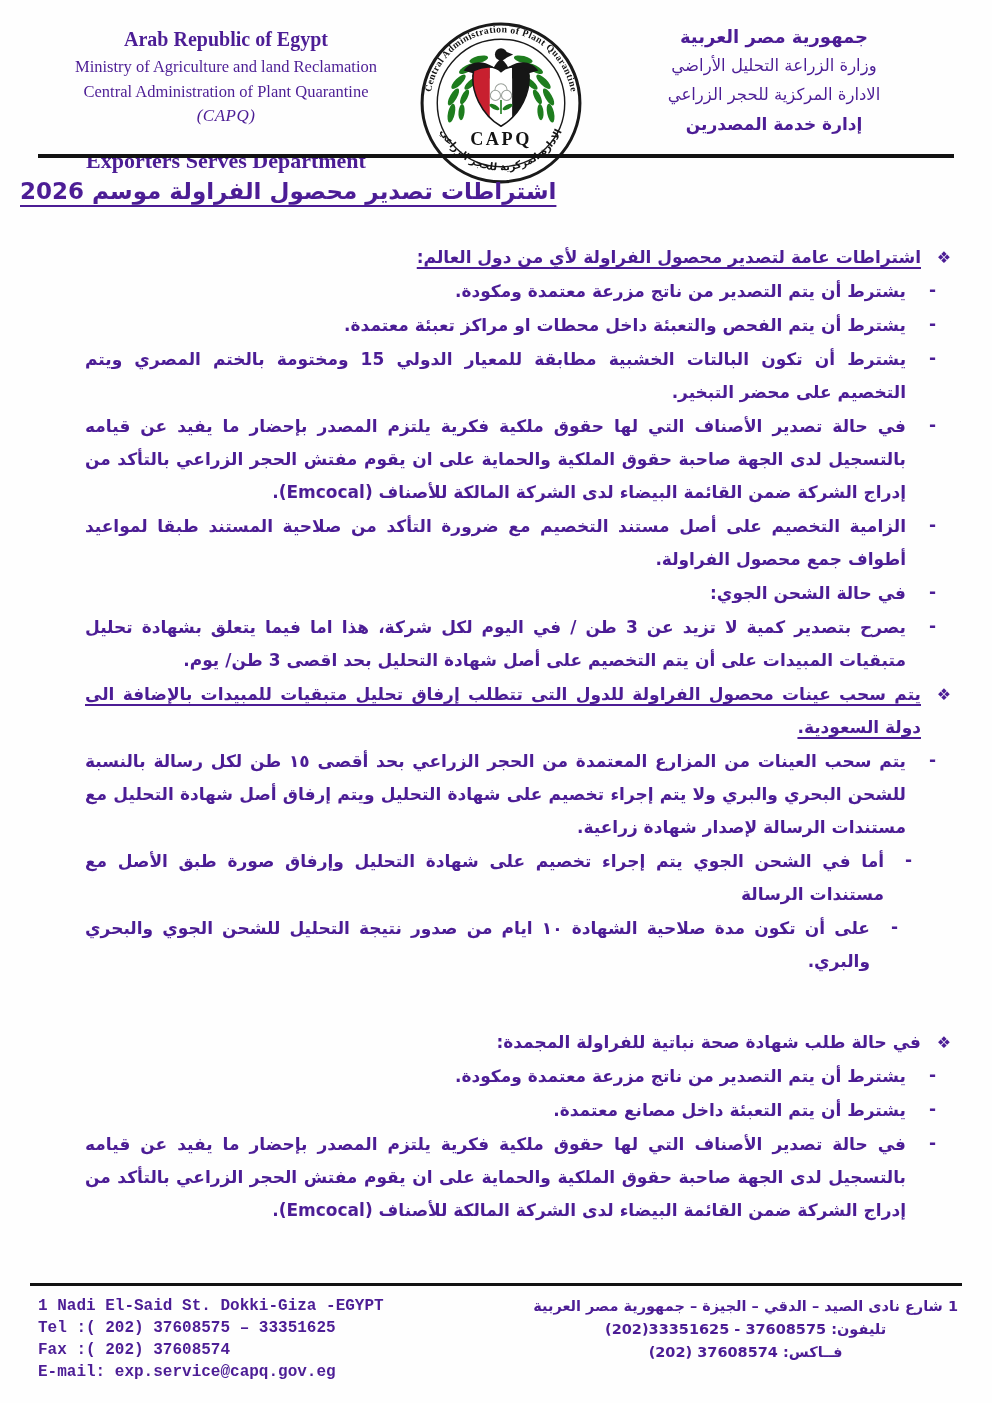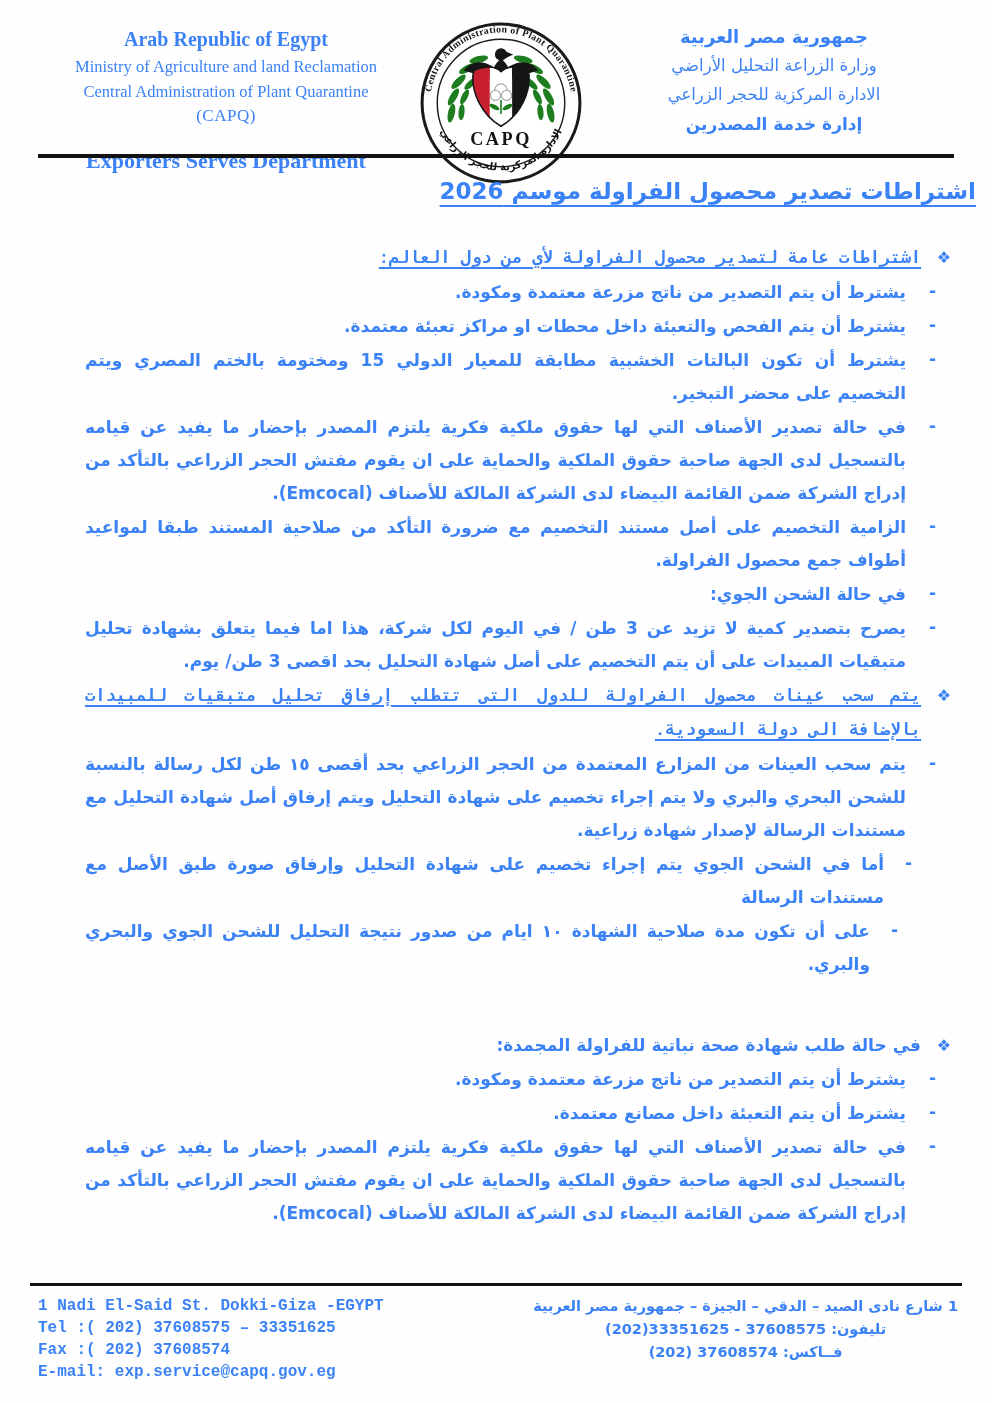--- a/index.html
+++ b/index.html
@@ -1,49 +1,49 @@
 <!DOCTYPE html>
 <html lang="ar"><head>
 <meta charset="utf-8">
 <style>
   html,body{margin:0;padding:0;background:#6b6b6b;}
   .page{
     position:relative;
     width:992px;height:1403px;
     margin:0 auto;
     background:#fefefe;
-    color:#3b82f6;
+    color:#4c1d95;
     font-family:"DejaVu Sans",sans-serif;
     overflow:hidden;
   }
   
   .hdr{position:absolute;top:20px;left:40px;right:34px;display:flex;}
   .hdr-en{width:372px;text-align:center;font-family:"Liberation Serif",serif;padding-top:8px;}
   .hdr-en .l1{font-size:20px;font-weight:bold;margin-bottom:6px;}
   .hdr-en .l2{font-size:16.5px;margin-bottom:5px;}
   .hdr-en .l3{font-size:16.5px;margin-bottom:4px;}
-  .hdr-en .l4{font-size:17px;margin-bottom:22px;letter-spacing:.5px;}
+  .hdr-en .l4{font-size:17px;margin-bottom:22px;letter-spacing:.5px;font-style:italic;}
   .hdr-en .l5{font-size:22px;font-weight:bold;margin-top:3px;}
   .logo-box{width:178px;flex:0 0 178px;display:flex;justify-content:center;}
   .hdr-ar{flex:1;text-align:center;direction:rtl;padding-top:6px;}
   .hdr-ar .l1{font-size:18px;font-weight:bold;margin-bottom:9px;}
   .hdr-ar .l2{font-size:16.5px;margin-bottom:10px;}
   .hdr-ar .l3{font-size:16.5px;margin-bottom:10px;}
   .hdr-ar .l4{font-size:17px;font-weight:bold;}
   .rule-top{position:absolute;top:154px;left:38px;right:38px;height:4px;background:#121212;}
   
-  .title{position:absolute;top:178px;left:0;right:16px;text-align:right;direction:rtl;
+  .title{position:absolute;top:178px;left:0;right:0;text-align:left;direction:rtl;
          font-size:23px;font-weight:bold;padding-left:20px;}
   .title .u{text-decoration:underline;text-underline-offset:6px;text-decoration-thickness:2px;}
   
   .main{position:absolute;top:240px;right:44px;left:85px;direction:rtl;
         font-size:17px;line-height:33px;font-weight:700;}
   .sec{position:relative;padding-right:27px;text-align:justify;margin:1px 0;}
   .sec .mark{position:absolute;right:-3px;top:0;font-size:16px;}
-  .u2{text-decoration:underline;text-underline-offset:4px;text-decoration-thickness:1.5px;font-family:Liberation Mono, monospace;}
+  .u2{text-decoration:underline;text-underline-offset:4px;text-decoration-thickness:1.5px;}
   .bullet{position:relative;padding-right:42px;text-align:justify;margin:1px 0;}
   .bullet .dash{position:absolute;right:12px;top:-1px;}
   .bullet.lv2{padding-right:64px;}
   .bullet.lv2 .dash{right:36px;}
   .bullet.lv3{padding-right:78px;}
   .bullet.lv3 .dash{right:50px;}
   .gap{height:46px;}
   
   .footer{position:absolute;top:1283px;left:30px;right:30px;border-top:3px solid #121212;
           padding-top:9px;display:flex;justify-content:space-between;align-items:flex-start;}

